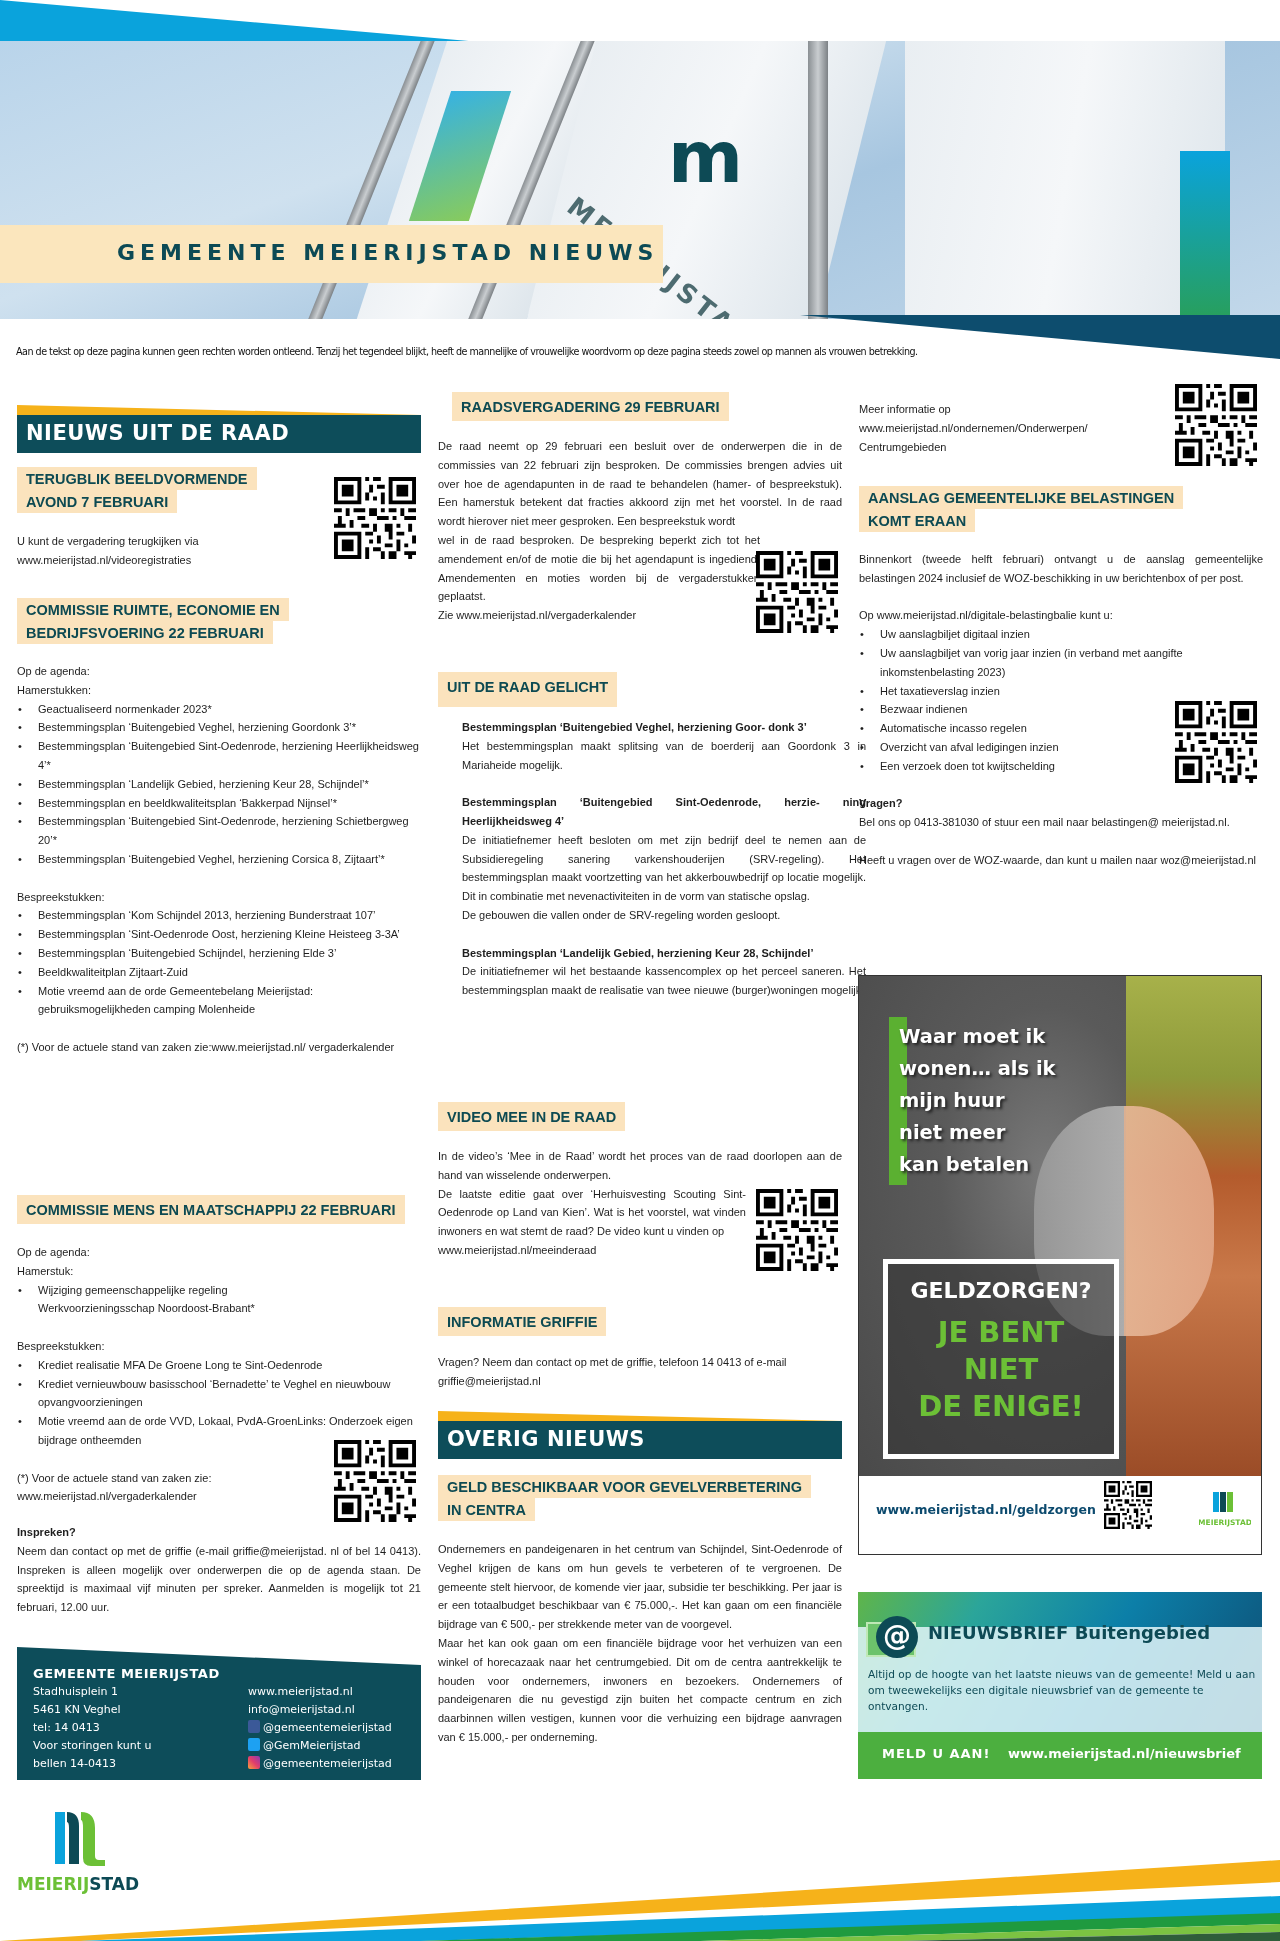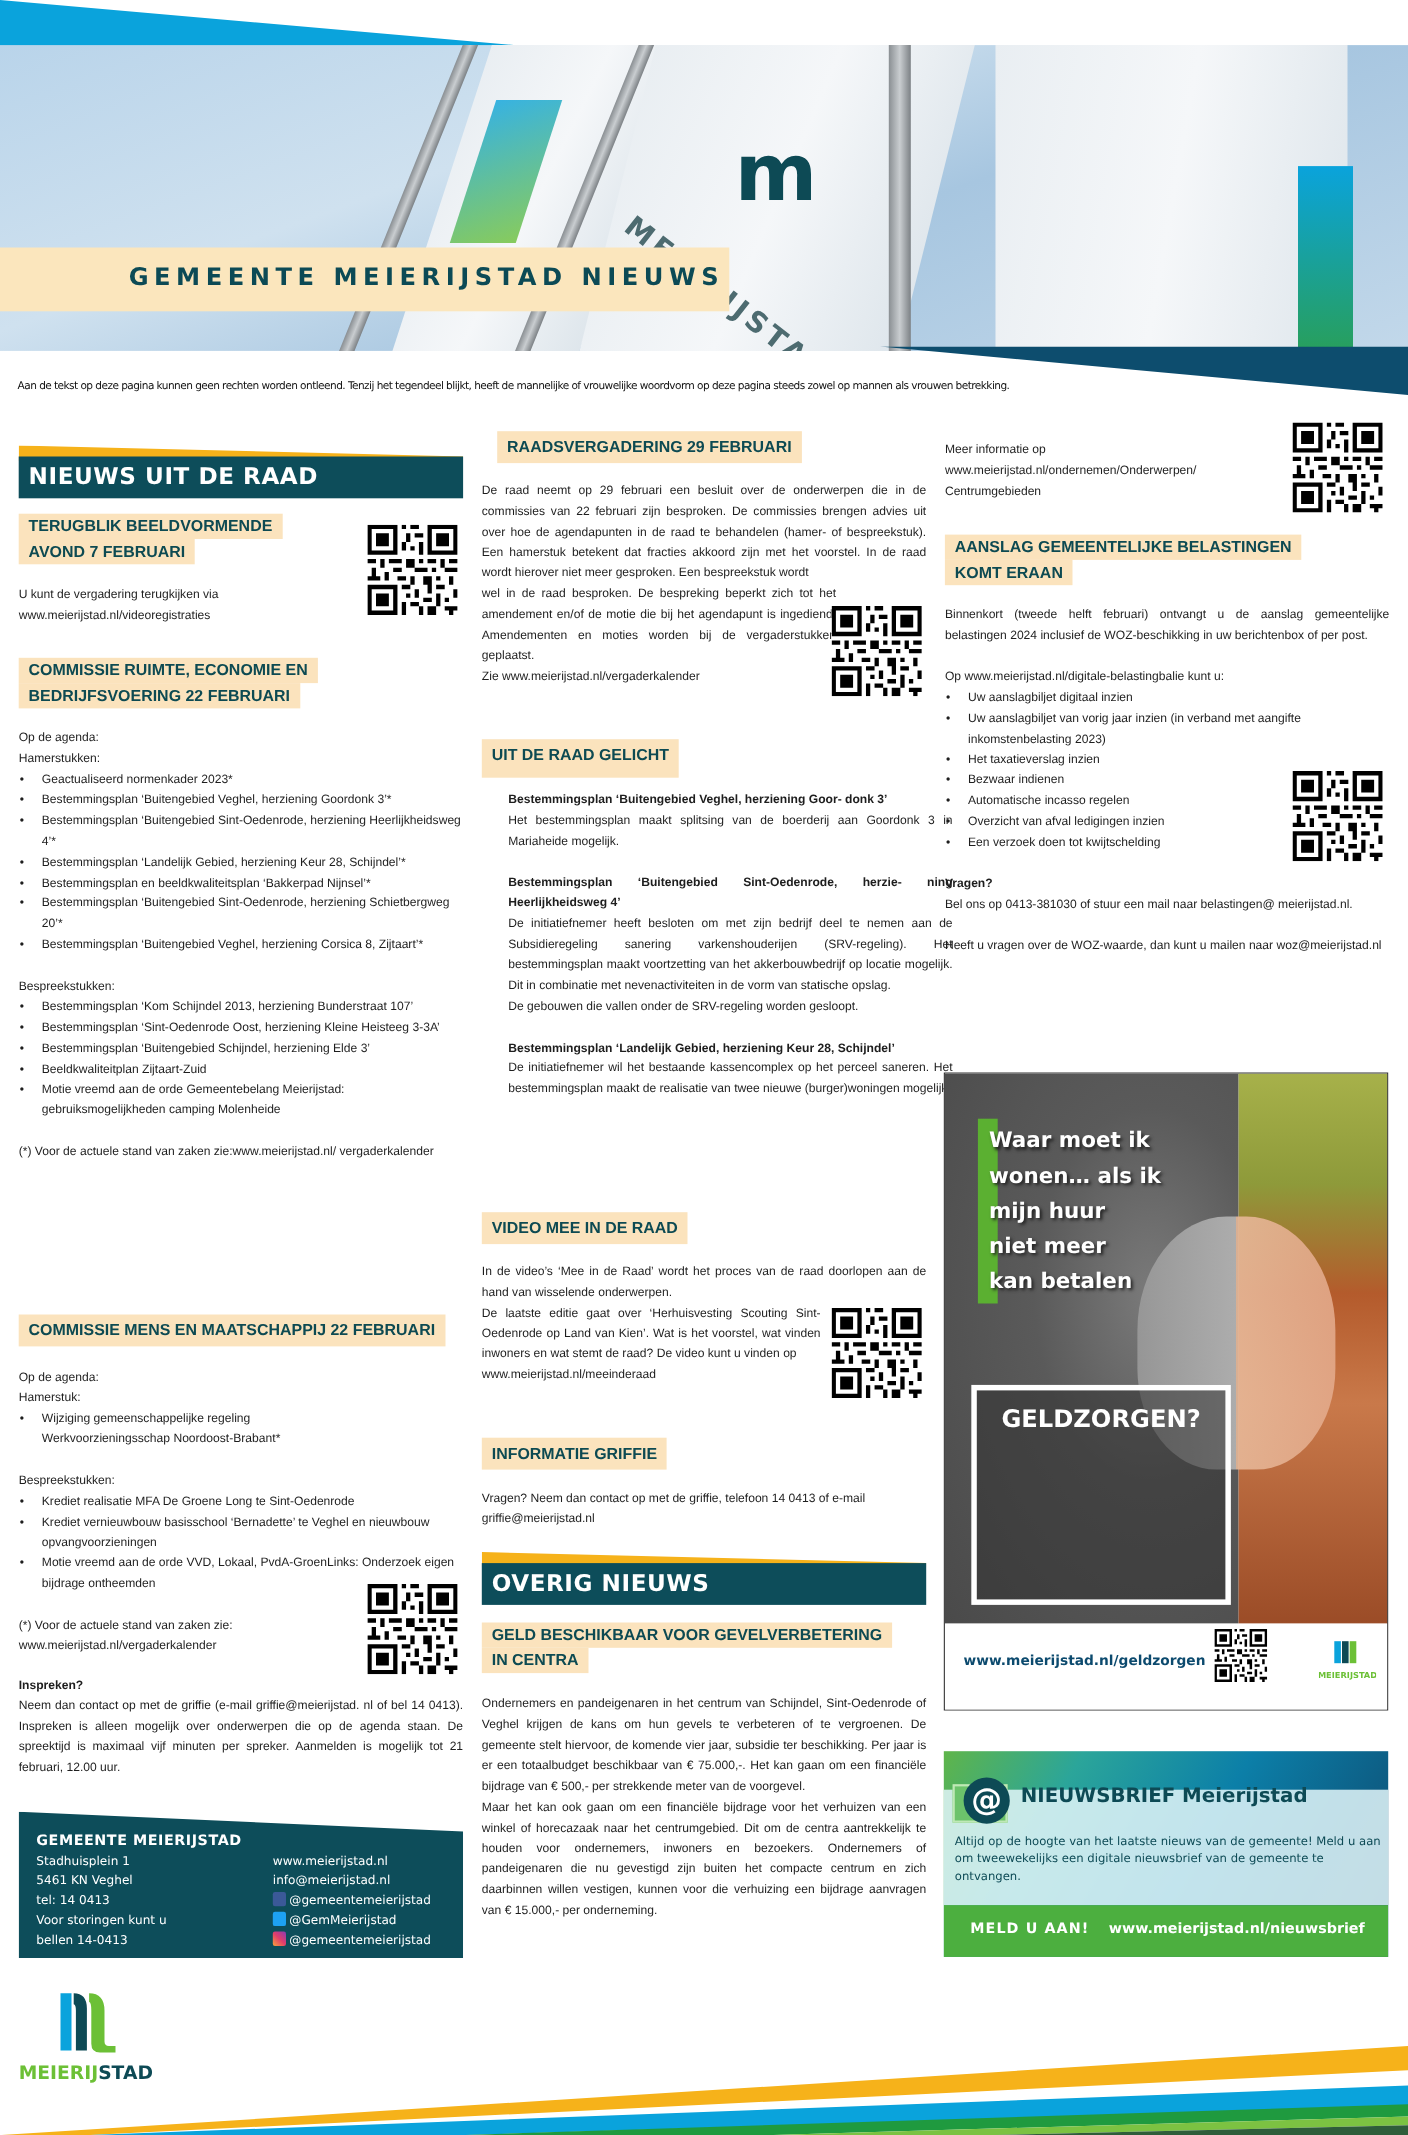--- a/index.html
+++ b/index.html
@@ -313,20 +313,25 @@
   <div id="ad-greenbar"></div>
   <div id="ad-question">
     <div>Waar moet ik</div>
     <div>wonen… als ik</div>
     <div>mijn huur</div>
     <div>niet meer</div>
     <div>kan betalen</div>
   </div>
   <div id="ad-box">
     <div id="ad-geld">GELDZORGEN?</div>
+    <div id="ad-enige">
+      <div>JE BENT</div>
+      <div>NIET</div>
+      <div>DE ENIGE!</div>
+    </div>
   </div>
   <div id="ad-footer">
     <div id="ad-url">www.meierijstad.nl/geldzorgen</div>
     <div id="ad-qr"><svg viewBox="0 0 21 21" width="48" height="48">
           <use href="#qrpat"></use>
         </svg></div>
     <div id="ad-logo">
       <svg viewBox="0 0 52 40" width="52" height="40">
         <rect x="14" y="2" width="6" height="20" fill="#0aa3dc"></rect>
           <rect x="21" y="2" width="6" height="20" fill="#0d4a55"></rect>
@@ -334,21 +339,21 @@
         <text x="26" y="35" text-anchor="middle" font-family="DejaVu Sans, sans-serif" font-weight="bold" font-size="7.5" fill="#6cc036">MEIERIJSTAD</text>
       </svg>
     </div>
   </div>
 </div>
 
 <div class="abs" id="news">
   <div id="news-panel"></div>
   <div id="news-envelope"></div>
   <div id="news-at">@</div>
-  <div id="news-title">NIEUWSBRIEF Meierijstad</div>
+  <div id="news-title">NIEUWSBRIEF Buitengebied</div>
   <div id="news-desc">Altijd op de hoogte van het laatste nieuws van de gemeente! Meld u aan om tweewekelijks een digitale nieuwsbrief van de gemeente te ontvangen.</div>
   <div id="news-cta">
     <span id="news-cta-label">MELD U AAN!</span>
     <span id="news-cta-url">www.meierijstad.nl/nieuwsbrief</span>
   </div>
 </div>
 
 <div class="abs" id="bottom-logo">
   <svg viewBox="0 0 140 90" width="140" height="90">
     <path d="M38 6 h10 v52 h-10 z" fill="#0aa3dc"></path>

